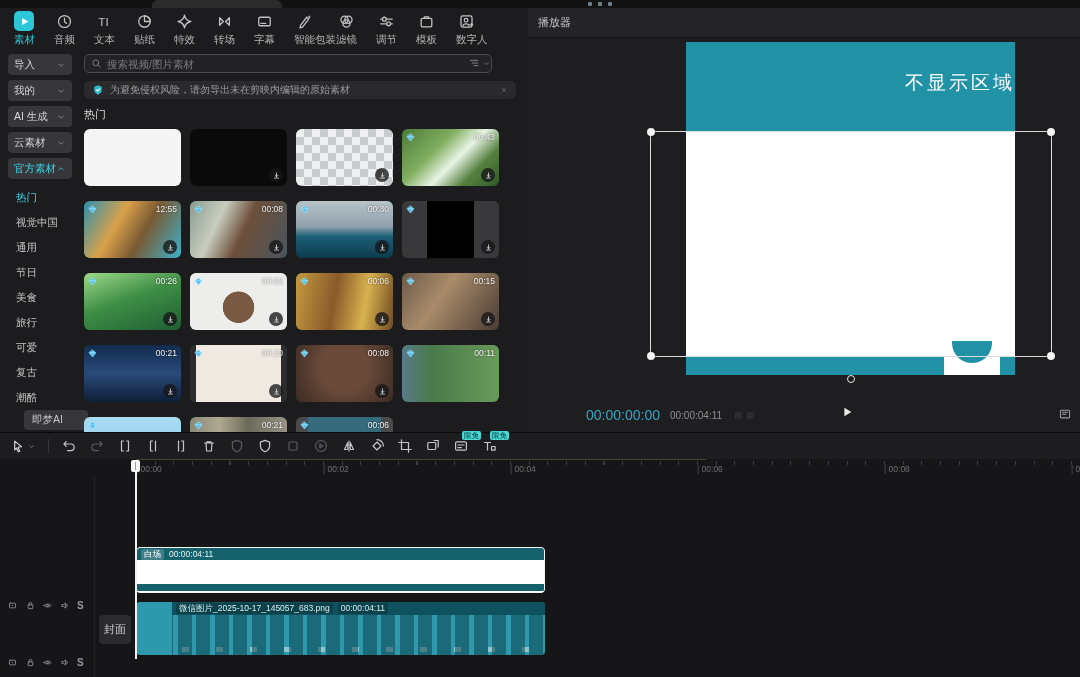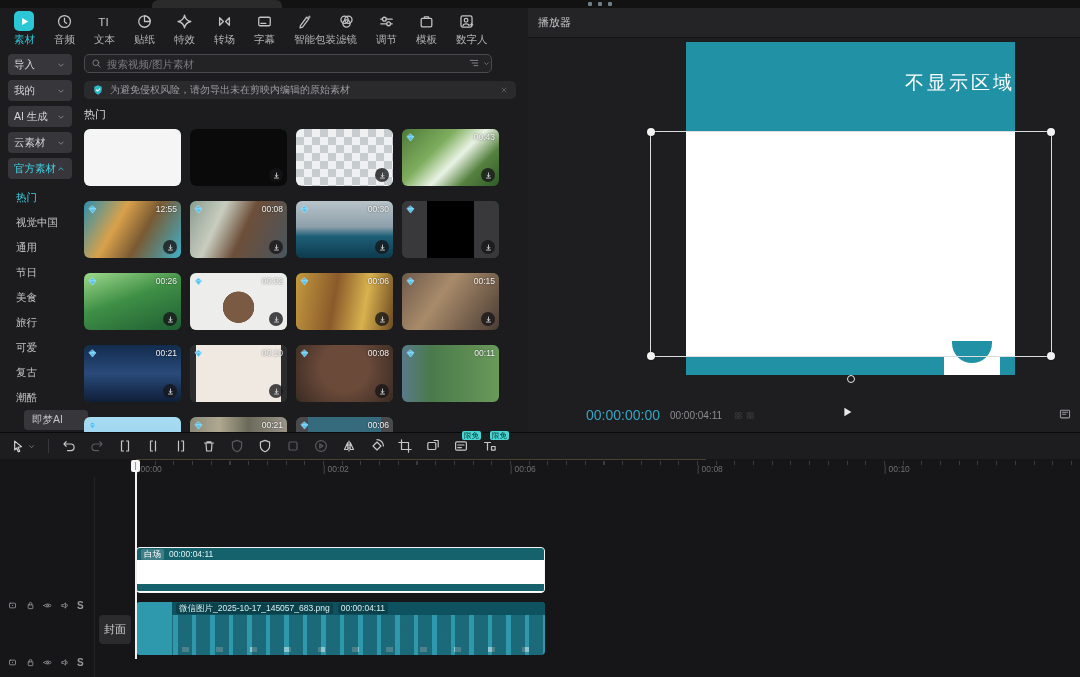--- a/index.html
+++ b/index.html
@@ -880,20 +880,21 @@
             <span class="badge">限免</span>
           </span>
         </span>
     </div>
 
     <div class="dur-line"></div>
     <div class="ruler">
 
     <span class="ruler-label">00:00</span>
         <span class="ruler-label">00:02</span>
+        <span class="ruler-label">00:04</span>
         <span class="ruler-label">00:06</span>
         <span class="ruler-label">00:08</span>
         <span class="ruler-label">00:10</span>
       </div>
 
     <div class="playhead-head"></div>
     <div class="playhead-line"></div>
 
     <div class="track-headers">
       <div class="track-head-row" style="top:116px">

